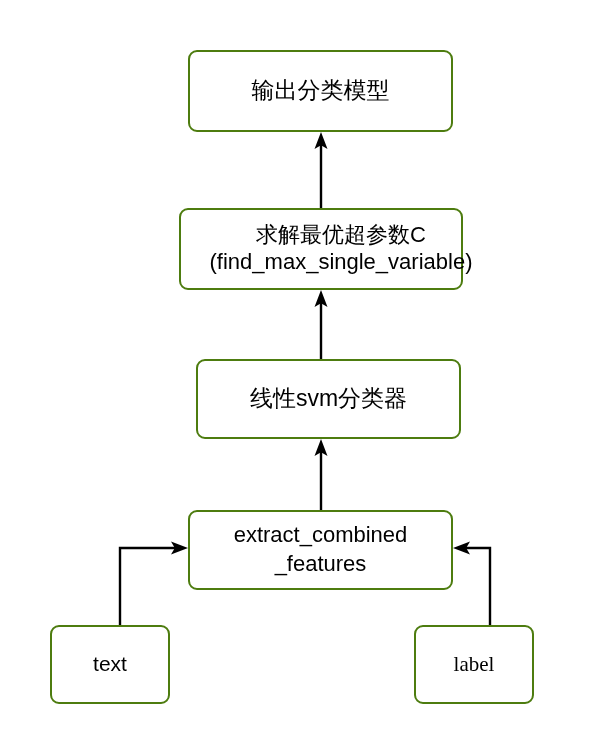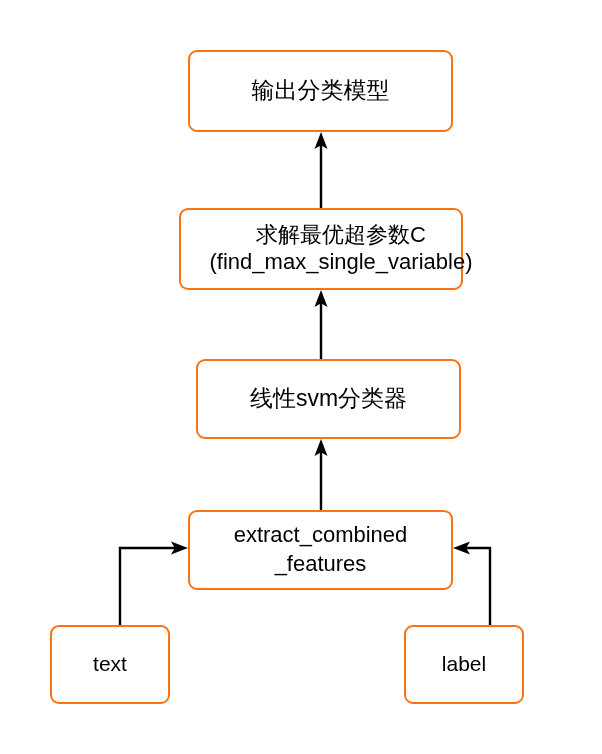--- a/index.html
+++ b/index.html
@@ -23,21 +23,21 @@
     position: absolute;
     left: 0;
     top: 0;
     width: 602px;
     height: 754px;
   }
   .node {
     position: absolute;
     box-sizing: border-box;
     background: #ffffff;
-    border: 2px solid #f97316;
+    border: 2px solid #4d7c0f;
     border-radius: 9px;
     display: flex;
     align-items: center;
     justify-content: center;
     text-align: center;
     color: #000000;
     z-index: 2;
   }
   .node .lbl {
     display: block;
@@ -82,25 +82,26 @@
     line-height: 1.3;
   }
   #node-text {
     left: 50px;
     top: 625px;
     width: 120px;
     height: 79px;
     font-size: 21px;
   }
   #node-label {
-    left: 404px;
+    left: 414px;
     top: 625px;
     width: 120px;
     height: 79px;
     font-size: 21px;
+    font-family: Liberation Serif, serif;
   }
 </style>
 </head>
 <body>
 
 <div id="canvas">
 
   <svg id="edges" viewBox="0 0 602 754" width="602" height="754" xmlns="http://www.w3.org/2000/svg">
     <defs>
       <marker id="arrow-up" viewBox="0 0 10 10" refX="5" refY="9" markerWidth="7" markerHeight="7" orient="auto-start-reverse">

